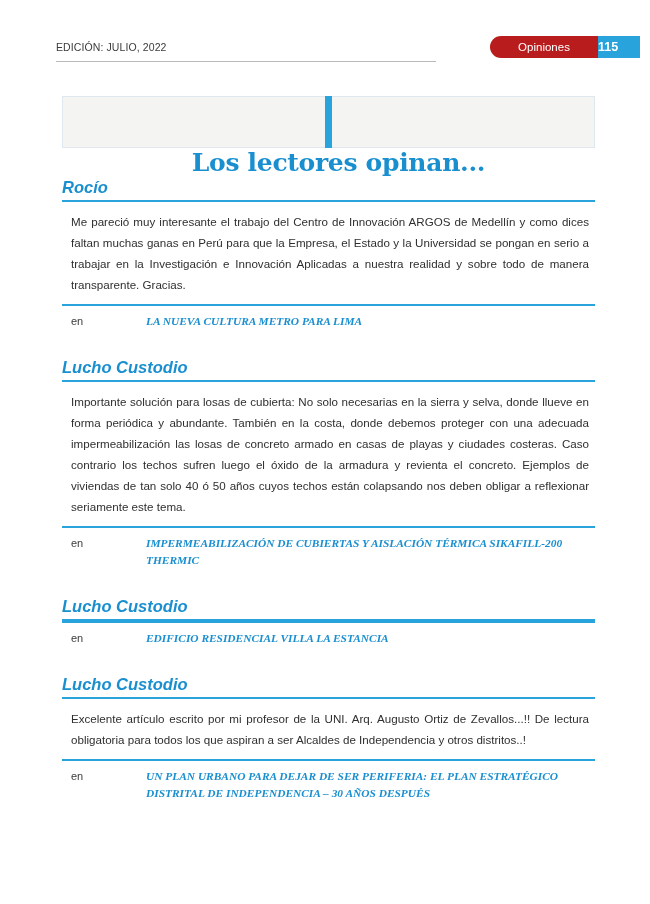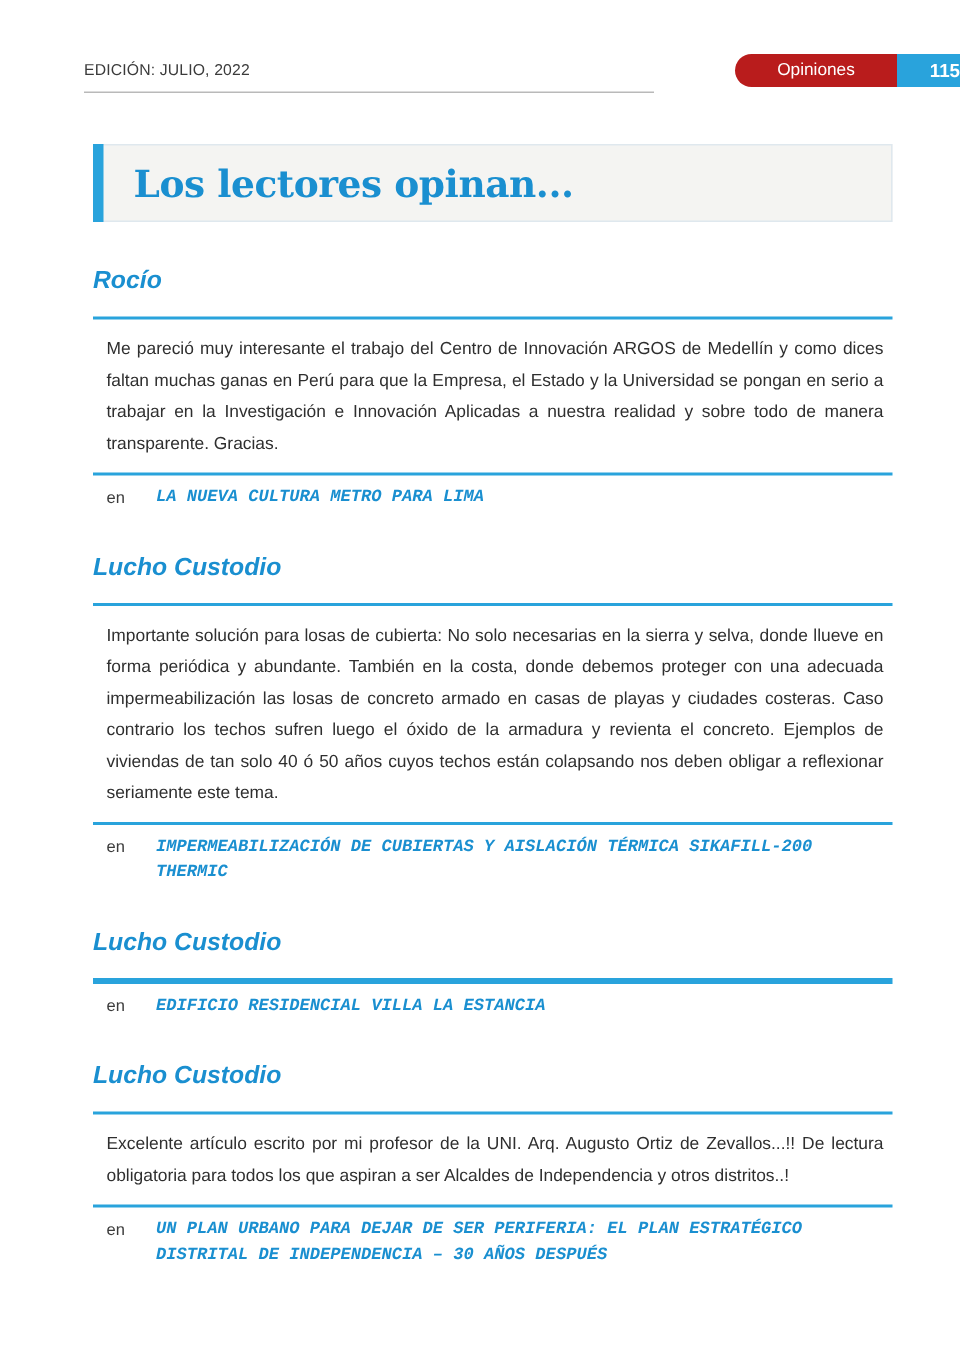--- a/index.html
+++ b/index.html
@@ -67,35 +67,36 @@
     position: absolute;
     right: 10px;
     top: 0px;
     width: 42px;
     height: 22px;
     background: #29a3dc;
     color: #ffffff;
     font-size: 12.5px;
     font-weight: bold;
     line-height: 22px;
-    text-align: right;
+    text-align: left;
   }
 
   
   .title-banner {
     position: absolute;
     left: 62px;
     top: 96px;
     width: 533px;
     height: 52px;
     background: #f4f4f2;
     border: 1px solid #dfe8ee;
     box-sizing: border-box;
     display: flex;
     align-items: center;
+    flex-direction: column;
   }
   .banner-accent {
     width: 7px;
     height: 52px;
     background: #29a3dc;
     flex: 0 0 auto;
     margin-left: -1px;
     margin-top: -1px;
   }
   .banner-title {
@@ -119,21 +120,21 @@
     width: 533px;
     margin-bottom: 6px;
   }
   .entry-name {
     font-family: "Liberation Sans", sans-serif;
     font-size: 16.5px;
     font-weight: bold;
     font-style: italic;
     color: #1a8fd0;
     line-height: 22px;
-    padding-bottom: 13px;
+    padding-bottom: 2px;
     white-space: nowrap;
   }
   .rule {
     width: 533px;
     height: 2px;
     background: #29a3dc;
   }
   .entry-body {
     font-family: "Liberation Sans", sans-serif;
     font-size: 11.6px;
@@ -143,31 +144,32 @@
     padding: 9px 6px 9px 9px;
     box-sizing: border-box;
     width: 533px;
   }
   .entry-source {
     display: flex;
     align-items: flex-start;
     padding: 7px 0 4px 9px;
     box-sizing: border-box;
     width: 533px;
+    gap: 42px;
   }
   .source-label {
     font-family: "Liberation Sans", sans-serif;
     font-size: 11px;
     color: #3b3b3b;
     line-height: 17px;
     flex: 0 0 auto;
     width: 33px;
   }
   .source-title {
-    font-family: Liberation Mono, monospace;
+    font-family: Liberation Serif, serif;
     font-size: 11.4px;
     font-weight: bold;
     font-style: italic;
     color: #1a8fd0;
     line-height: 17px;
     flex: 1 1 auto;
     text-align: left;
   }
   .entry-gap {
     height: 16px;

